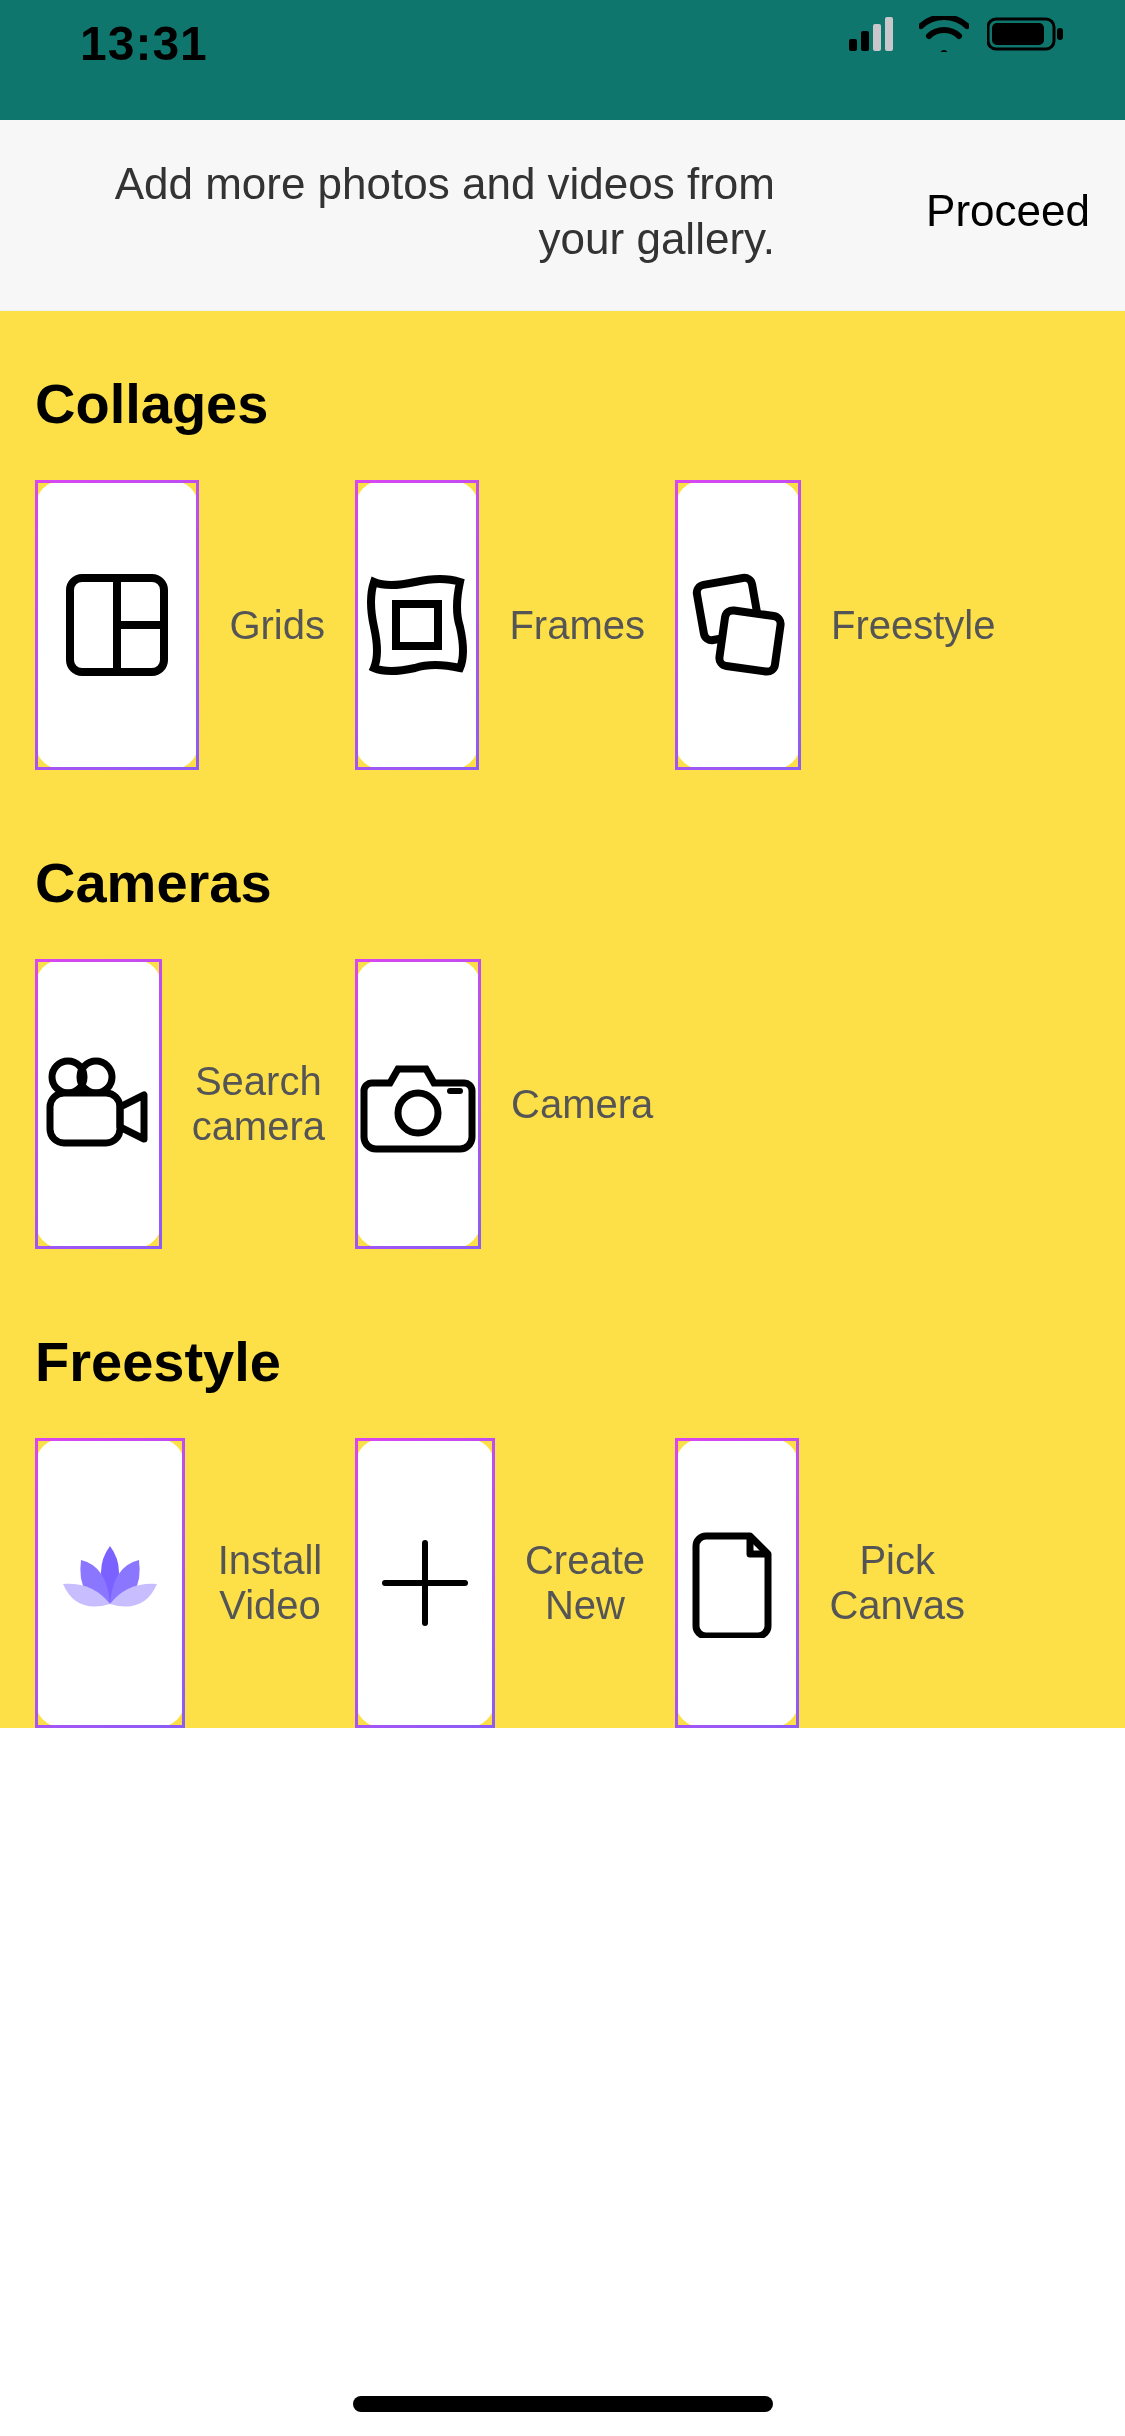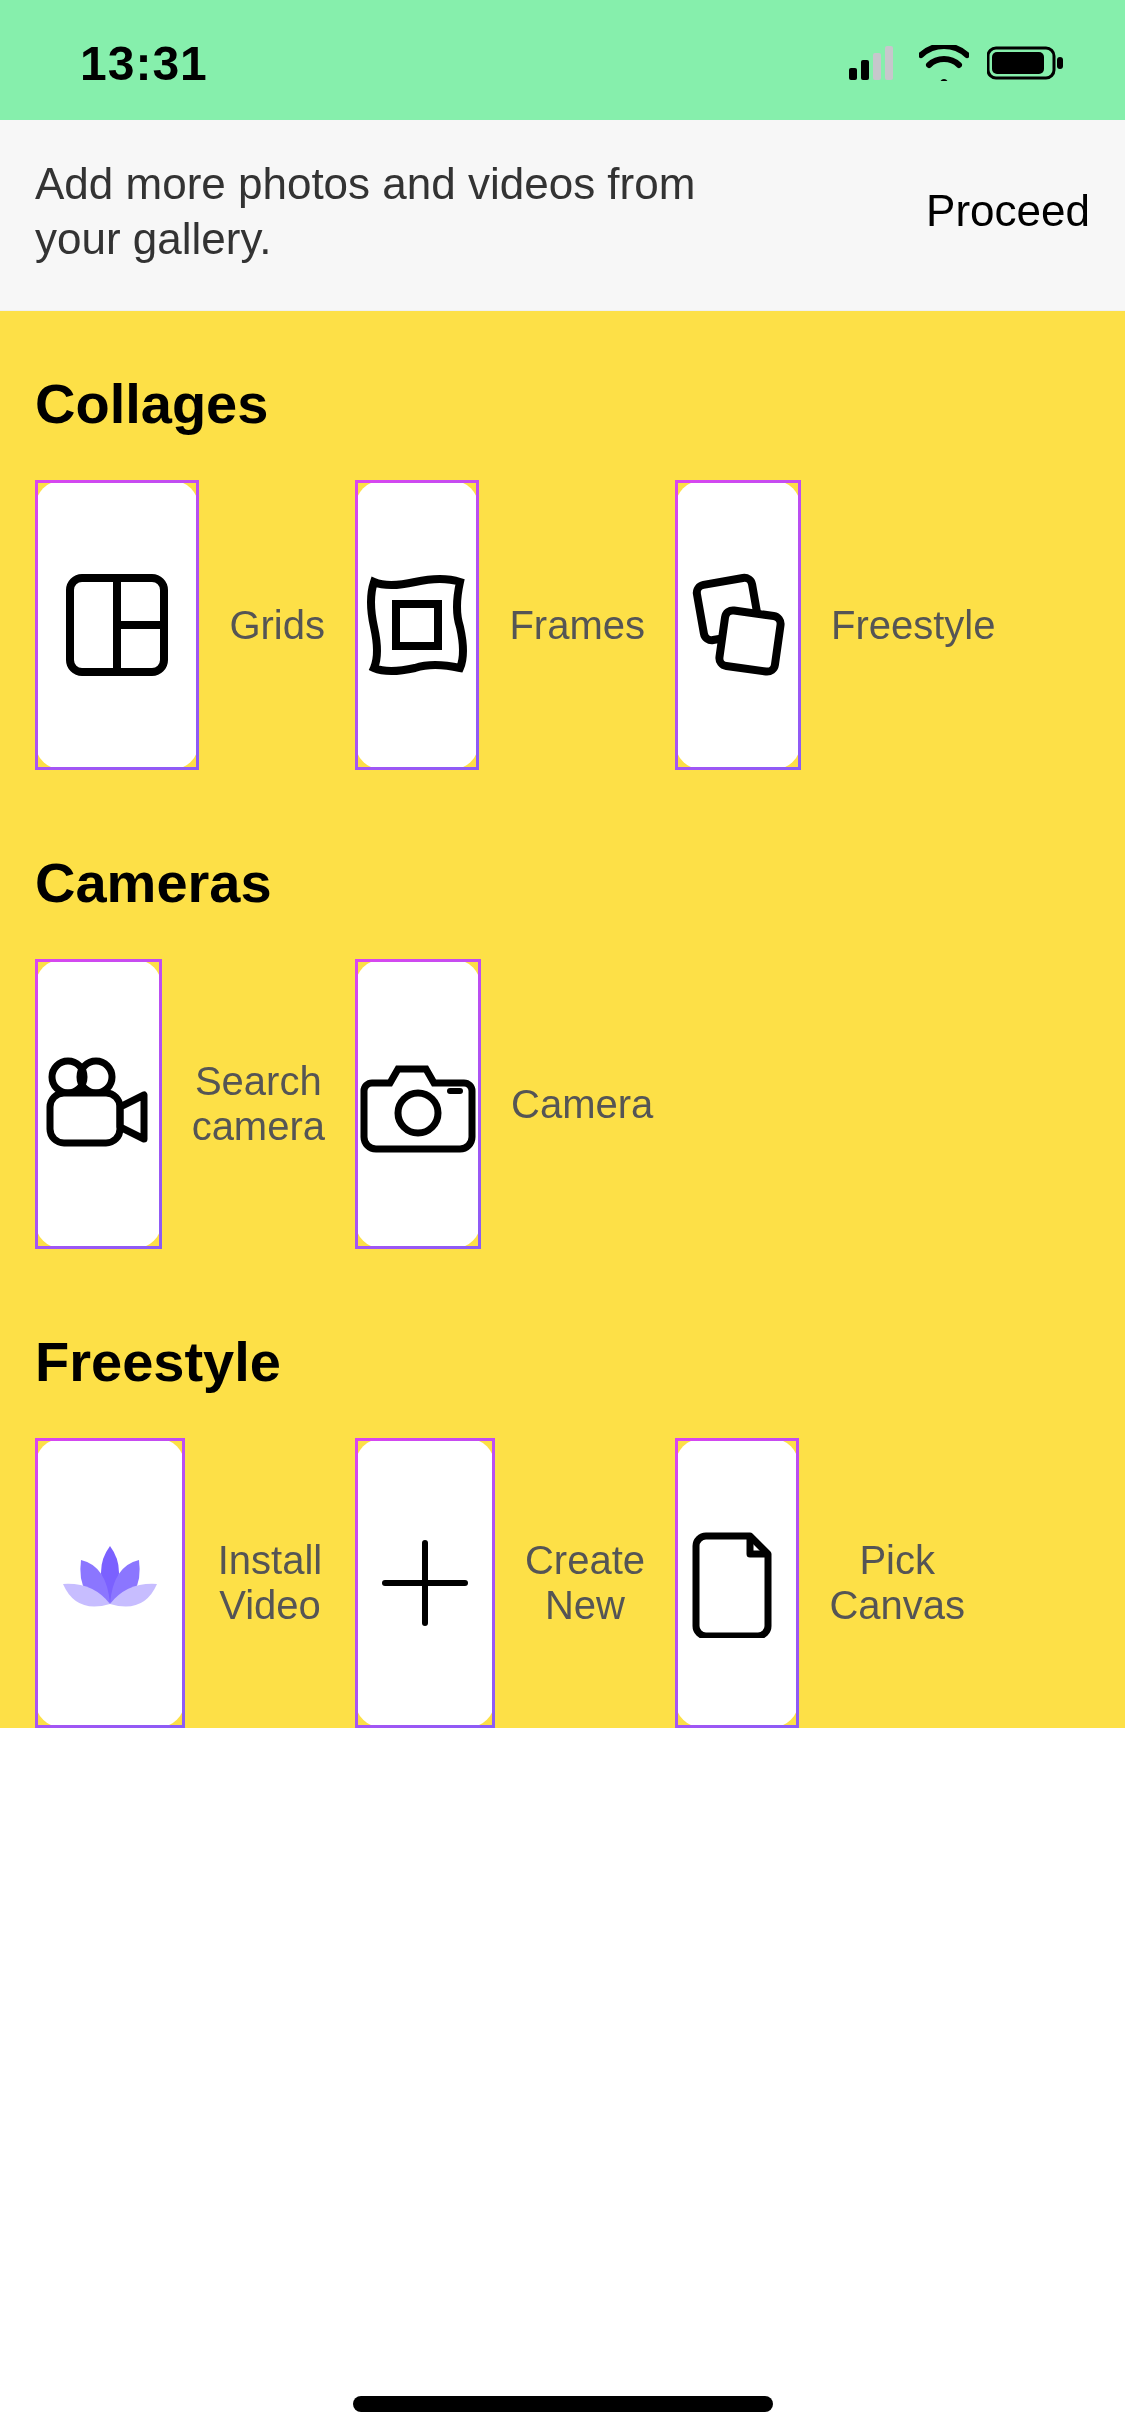--- a/index.html
+++ b/index.html
@@ -1,31 +1,31 @@
 <!DOCTYPE html>
 <html><head>
 <meta charset="utf-8">
 <style>
   * { box-sizing: border-box; margin: 0; padding: 0; }
   html, body { width: 1125px; height: 2436px; font-family: -apple-system, Helvetica, Arial, sans-serif; background: #fff; }
   .screen { width: 1125px; height: 2436px; position: relative; background: #fff; }
 
   
-  .status-bar { height: 120px; background: #86efac; display: flex; align-items: center; justify-content: space-between; padding: 6px 60px 0 80px; }
+  .status-bar { height: 120px; background: #0f766e; display: flex; align-items: flex-start; justify-content: space-between; padding: 16px 60px 0 80px; }
   .status-time { font-size: 48px; font-weight: 600; letter-spacing: 1px; }
   .status-right { display: flex; align-items: center; gap: 18px; }
 
   
   .top-row { display: flex; align-items: center; height: 140px; background: #f7f7f7; padding: 0 35px 0 35px; gap: 26px; border-bottom: 1px solid #e8e8e8; }
   .close-btn { width: 60px; height: 60px; display:flex; align-items:center; justify-content:center; }
   .search-pill { flex: 1; height: 82px; background: #ededed; border-radius: 41px; display: flex; align-items: center; justify-content: center; gap: 16px; color:#8a8a8f; }
   .search-pill span { font-size: 46px; color:#8a8a8f; }
 
   
-  .banner { display: flex; align-items: center; justify-content: space-between; padding: 36px 35px 44px 35px; background: #f7f7f7; border-bottom: 1px solid #f0f0f0;}
+  .banner { display: flex; align-items: center; justify-content: space-between; padding: 36px 35px 44px 35px; background: #f7f7f7; border-bottom: 1px solid #f0f0f0; text-align: right;}
   .banner-text { font-size: 44px; color: #333; line-height: 1.25; max-width: 740px; }
   .proceed { font-size: 44px; color: #000000; font-weight: 500; }
 
   
   .content { padding: 60px 35px 0 35px; background:#fde047; }
   .section-title { font-size: 56px; font-weight: 700; margin-bottom: 44px; color:#000; }
   .grid-row { display: flex; gap: 30px; margin-bottom: 80px; }
   .tile-wrap { width: 290px; display: flex; flex-direction: row; align-items: center; gap: 30px; }
   .tile { width: 290px; height: 290px; border-radius: 28px; border: 3px solid; border-image: linear-gradient(135deg, #d946ef, #8b5cf6) 1; display: flex; align-items: center; justify-content: center; background:#fff; }
   .tile-label { font-size: 40px; color: #555; text-align: center; }

